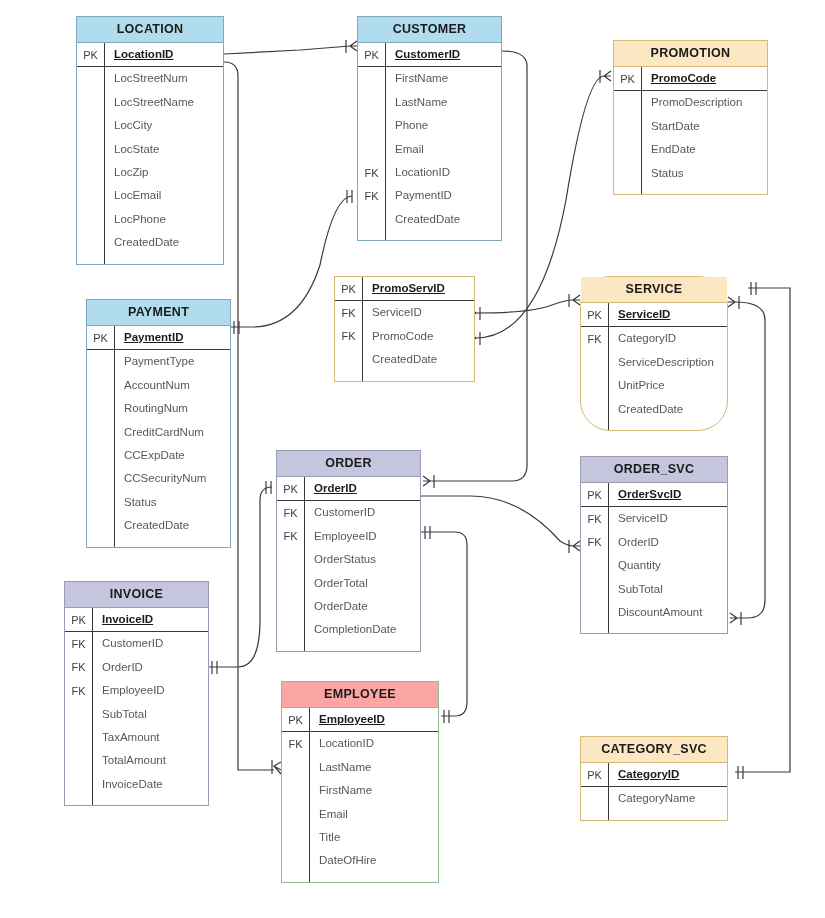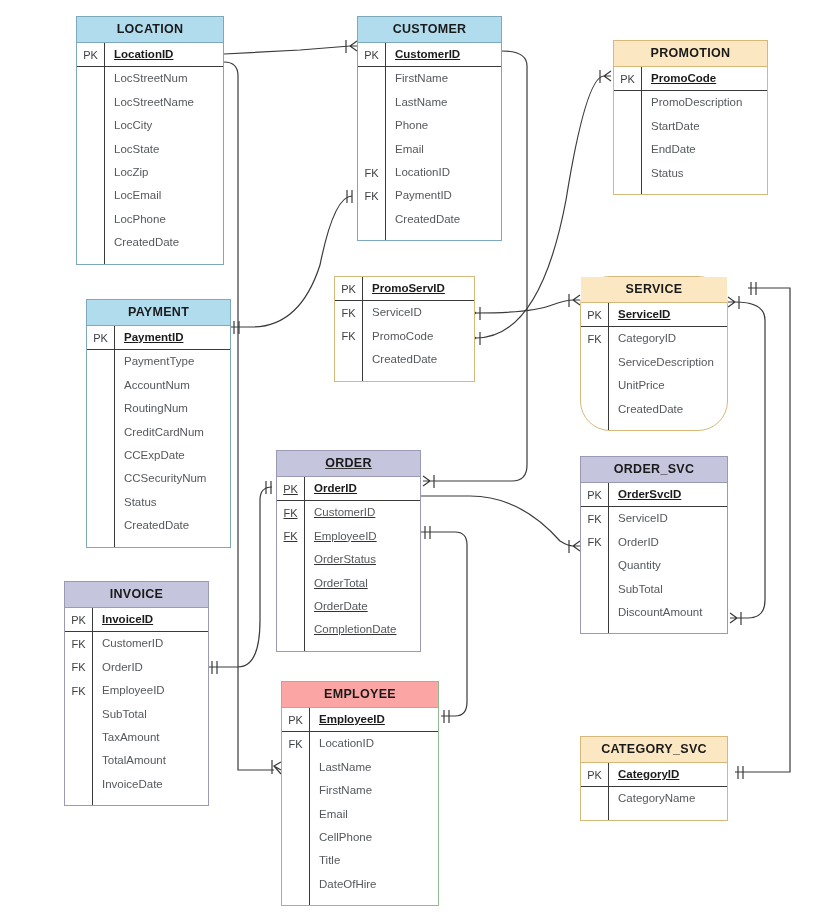--- a/index.html
+++ b/index.html
@@ -308,21 +308,21 @@
           <div class="erow">
             <div class="kc"></div>
             <div class="fc">CreatedDate</div>
           </div>
           <div class="erow" style="height: 9px;">
             <div class="kc"></div>
             <div class="fc" style="height: 9px;"></div>
           </div>
         </div>
       </div>
-      <div class="entity lav" style="left: 276px; top: 450px; width: 145px; text-decoration: underline;">
+      <div class="entity lav" style="left: 276px; top: 450px; width: 145px;">
         <div class="ehead">ORDER</div>
         <div class="rows">
           <div class="erow pk pkdiv">
             <div class="kc">PK</div>
             <div class="fc"><span class="u">OrderID</span></div>
           </div>
           <div class="erow">
             <div class="kc">FK</div>
             <div class="fc">CustomerID</div>
           </div>
@@ -444,24 +444,20 @@
           <div class="erow">
             <div class="kc"></div>
             <div class="fc">FirstName</div>
           </div>
           <div class="erow">
             <div class="kc"></div>
             <div class="fc">Email</div>
           </div>
           <div class="erow">
             <div class="kc"></div>
-            <div class="fc">CellPhone</div>
-          </div>
-          <div class="erow">
-            <div class="kc"></div>
             <div class="fc">Title</div>
           </div>
           <div class="erow">
             <div class="kc"></div>
             <div class="fc">DateOfHire</div>
           </div>
           <div class="erow" style="height: 9px;">
             <div class="kc"></div>
             <div class="fc" style="height: 9px;"></div>
           </div>

